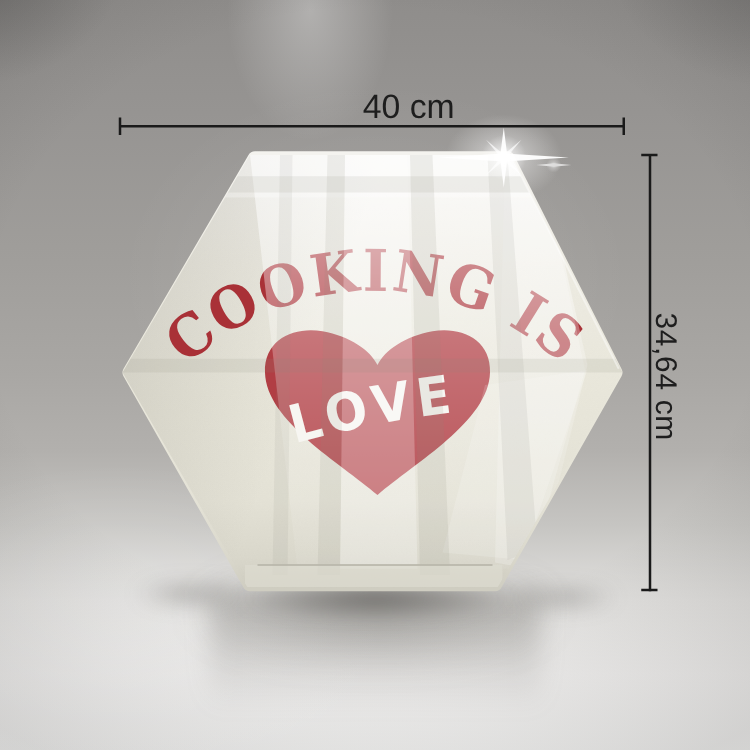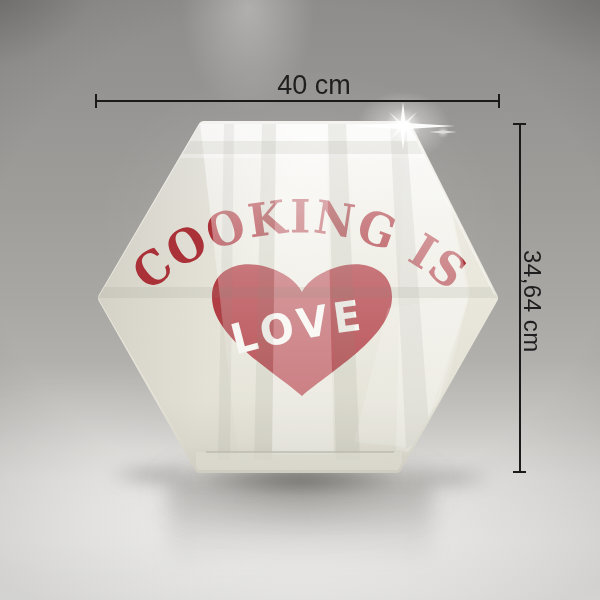--- a/index.html
+++ b/index.html
@@ -28,21 +28,21 @@
   .vignette{left:0;top:0;width:600px;height:600px;pointer-events:none;
     background:
       radial-gradient(170px 130px at -25px -25px, rgba(30,30,30,.28), rgba(30,30,30,0) 72%),
       radial-gradient(190px 140px at 625px -30px, rgba(30,30,30,.22), rgba(30,30,30,0) 72%),
       radial-gradient(85% 68% at 50% 42%, rgba(0,0,0,0) 60%, rgba(52,50,48,.20) 100%);}
   
   .dim{color:#1e1e1e;}
   .dim-line-h{left:96px;top:100px;width:404px;height:2px;background:#1a1a1a;}
   .tick-v{width:2px;height:14px;background:#1a1a1a;}
   .tick-h{width:13px;height:2px;background:#1a1a1a;}
-  .dim-label-w{left:254px;top:71px;width:120px;height:28px;line-height:28px;
+  .dim-label-w{left:267px;top:71px;width:120px;height:28px;line-height:28px;
     text-align:center;font-size:27px;}
   .dim-line-v{left:519px;top:124px;width:2px;height:349px;background:#1a1a1a;}
   .dim-label-h{left:518px;top:250px;width:28px;height:120px;font-size:24px;
     writing-mode:vertical-rl;text-orientation:mixed;letter-spacing:.5px;}
 </style>
 </head>
 <body>
 
 <div class="scene">
 

